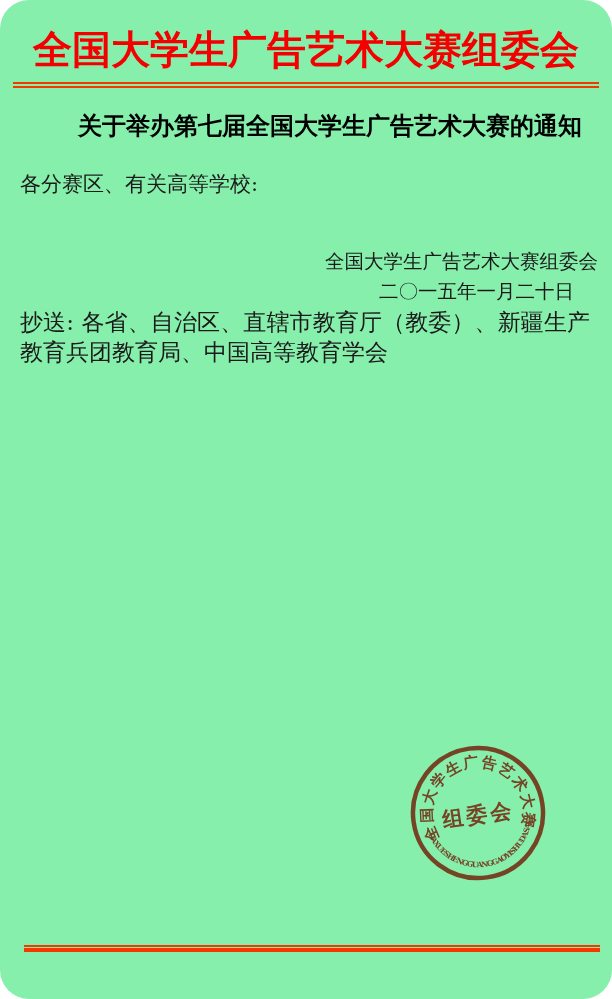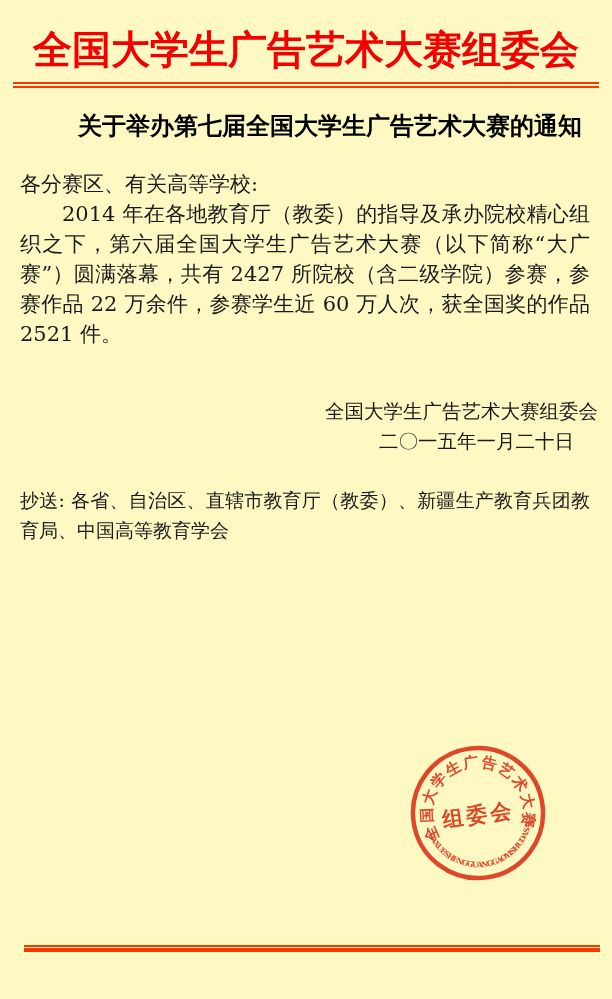--- a/index.html
+++ b/index.html
@@ -2,24 +2,25 @@
 <html><head>
 <meta charset="utf-8">
 <style>
   * { margin: 0; padding: 0; box-sizing: border-box; }
   html, body { background: #ffffff; }
   .page {
     position: relative;
     width: 612px;
     height: 999px;
     margin: 0 auto;
-    background: #fef9c3;
+    background: #86efac;
     overflow: hidden;
     font-family: "DejaVu Serif", "Liberation Serif", serif;
     color: #1a1a1a;
+    border-radius: 29px;
   }
   .org-title {
     margin-top: 27px;
     text-align: center;
     font-size: 39px;
     font-weight: bold;
     line-height: 44px;
     color: #f40000;
     letter-spacing: 0px;
     font-family: "DejaVu Serif", "Liberation Serif", serif;
@@ -59,23 +60,22 @@
     line-height: 30px;
     text-indent: 0;
   }
   .signature .sig-date {
     padding-right: 38px;
     font-size: 19.5px;
     line-height: 30px;
     text-indent: 0;
   }
   .cc-note {
-    margin-top: 28px;
     padding: 0 22px 0 20px;
-    font-size: 19px;
+    font-size: 23px;
     line-height: 30px;
     text-align: justify;
   }
   .bottom-rule {
     position: absolute;
     left: 24px;
     right: 12px;
     top: 945px;
     height: 2px;
     border-top: 2px solid #f53800;
@@ -106,21 +106,20 @@
 <div class="page">
 
   <div class="org-title">全国大学生广告艺术大赛组委会</div>
 
   <div class="top-rule"></div>
 
   <div class="doc-title">关于举办第七届全国大学生广告艺术大赛的通知</div>
 
   <div class="body-text">
     <p class="salutation">各分赛区、有关高等学校:</p>
-    <p>2014 年在各地教育厅（教委）的指导及承办院校精心组织之下，第六届全国大学生广告艺术大赛（以下简称“大广赛”）圆满落幕，共有 2427 所院校（含二级学院）参赛，参赛作品 22 万余件，参赛学生近 60 万人次，获全国奖的作品 2521 件。</p>
   </div>
 
   <div class="signature">
     <p class="sig-org">全国大学生广告艺术大赛组委会</p>
     <p class="sig-date">二〇一五年一月二十日</p>
   </div>
 
   <svg class="seal" viewBox="0 0 150 150" xmlns="http://www.w3.org/2000/svg" aria-hidden="true">
     <g transform="rotate(-8 75 75)">
       <circle cx="75" cy="75" r="65" fill="none" stroke="#db2e1b" stroke-width="4.5"></circle>

